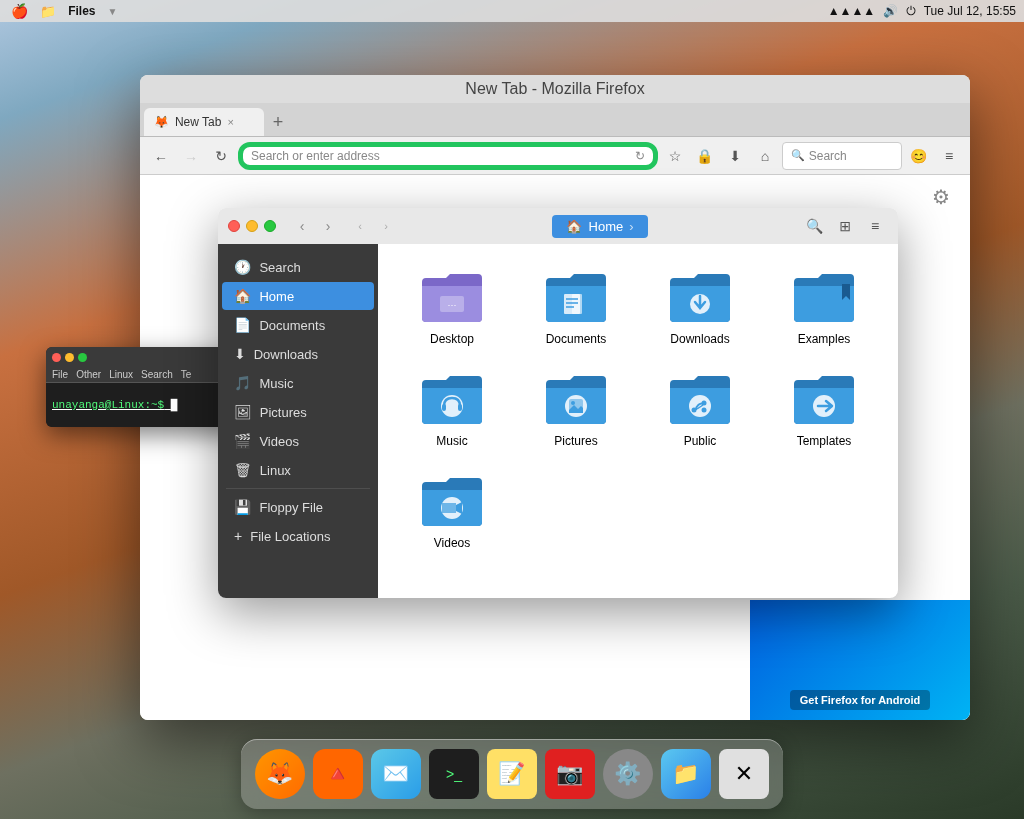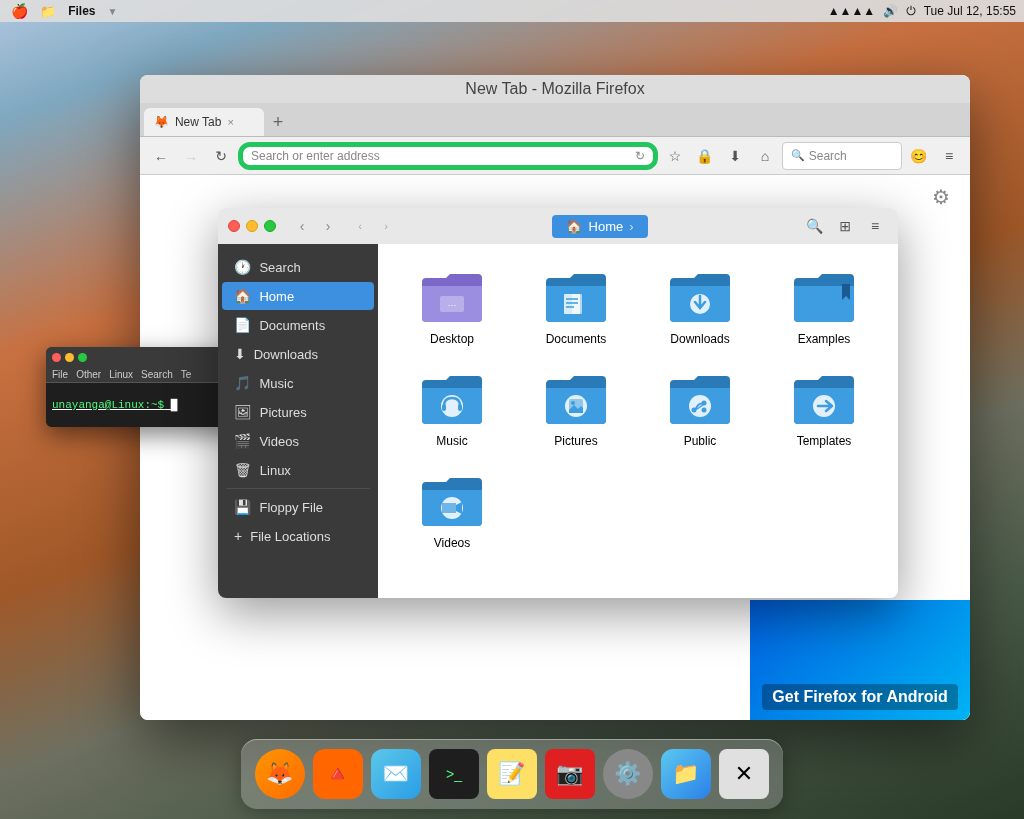--- a/index.html
+++ b/index.html
@@ -191,21 +191,21 @@
       height: 120px;
       background: linear-gradient(135deg, #0060df, #00b3f4);
       display: flex;
       flex-direction: column;
       align-items: center;
       justify-content: flex-end;
       padding-bottom: 10px;
     }
     .ff-android-text {
       color: white;
-      font-size: 16px;
+      font-size: 11px;
       font-weight: bold;
       background: rgba(0,0,0,0.3);
       padding: 4px 10px;
       border-radius: 4px;
     }
 
     
     .files-window {
       position: absolute;
       top: 208px;

